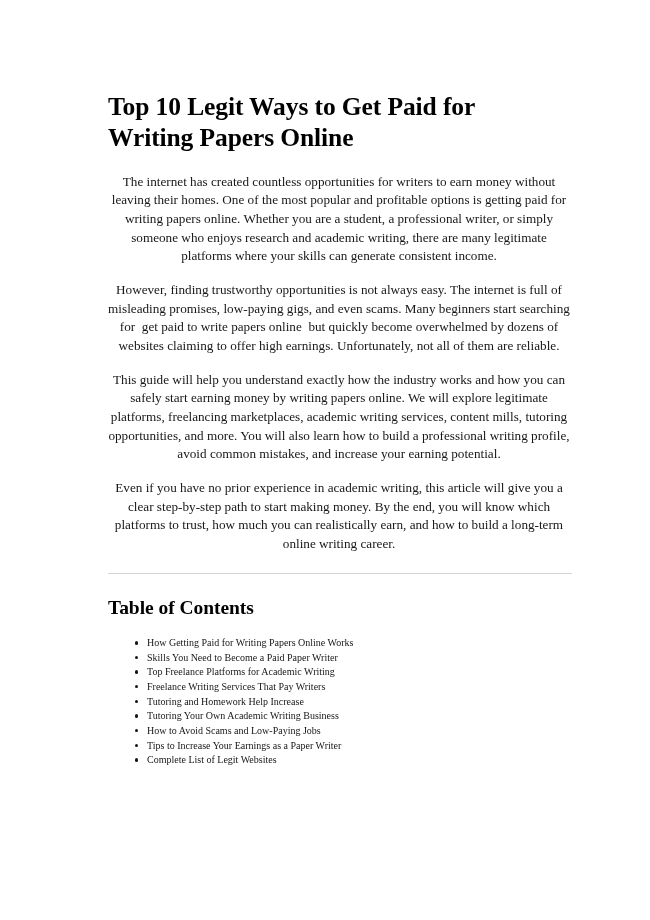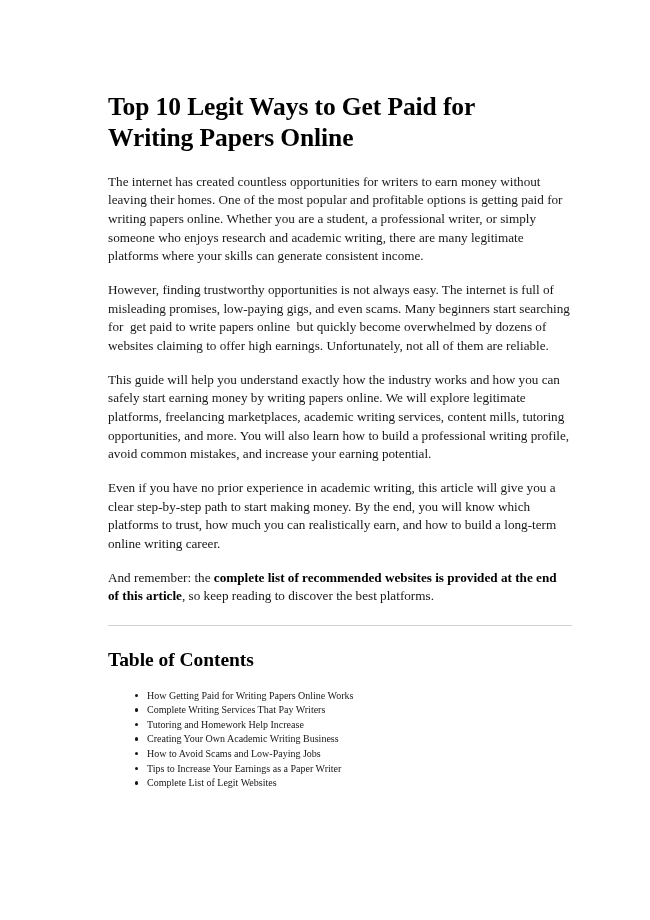--- a/index.html
+++ b/index.html
@@ -29,21 +29,21 @@
     line-height: 1.21;
     letter-spacing: -0.1px;
     margin: 0 0 19px 0;
     color: #000000;
     max-width: 420px;
   }
   .para {
     font-size: 13.2px;
     line-height: 1.415;
     margin: 0 0 15px 0;
-    text-align: left;
+    text-align: center;
     color: #161616;
     max-width: 466px;
     white-space: pre-wrap;
   }
   .para b, .para strong {
     font-weight: bold;
     color: #000000;
   }
   hr.rule {
     border: 0;
@@ -90,30 +90,31 @@
 
 <div class="page">
 
   <h1 class="doc-title">Top 10 Legit Ways to Get Paid for Writing Papers Online</h1>
 
   <p class="para">The internet has created countless opportunities for writers to earn money without leaving their homes. One of the most popular and profitable options is getting paid for writing papers online. Whether you are a student, a professional writer, or simply someone who enjoys research and academic writing, there are many legitimate platforms where your skills can generate consistent income.</p>
   <p class="para">However, finding trustworthy opportunities is not always easy. The internet is full of misleading promises, low-paying gigs, and even scams. Many beginners start searching for  get paid to write papers online  but quickly become overwhelmed by dozens of websites claiming to offer high earnings. Unfortunately, not all of them are reliable.</p>
   <p class="para">This guide will help you understand exactly how the industry works and how you can safely start earning money by writing papers online. We will explore legitimate platforms, freelancing marketplaces, academic writing services, content mills, tutoring opportunities, and more. You will also learn how to build a professional writing profile, avoid common mistakes, and increase your earning potential.</p>
   <p class="para">Even if you have no prior experience in academic writing, this article will give you a clear step-by-step path to start making money. By the end, you will know which platforms to trust, how much you can realistically earn, and how to build a long-term online writing career.</p>
 
-  <p class="para"><span>And remember: the </span><b>complete list of recommended websites is provided at the end of this article</b><span>, so keep reading to discover the best platforms.</span></p>
 
   <hr class="rule">
 
   <div class="toc-block">
     <h2 class="section-heading">Table of Contents</h2>
     <ul class="toc-list">
       <li><span class="bullet-icon"></span><span>How Getting Paid for Writing Papers Online Works</span></li>
-      <li><span class="bullet-icon"></span><span>Complete Writing Services That Pay Writers</span></li>
+      <li><span class="bullet-icon"></span><span>Skills You Need to Become a Paid Paper Writer</span></li>
+      <li><span class="bullet-icon"></span><span>Top Freelance Platforms for Academic Writing</span></li>
+      <li><span class="bullet-icon"></span><span>Freelance Writing Services That Pay Writers</span></li>
       <li><span class="bullet-icon"></span><span>Tutoring and Homework Help Increase</span></li>
-      <li><span class="bullet-icon"></span><span>Creating Your Own Academic Writing Business</span></li>
+      <li><span class="bullet-icon"></span><span>Tutoring Your Own Academic Writing Business</span></li>
       <li><span class="bullet-icon"></span><span>How to Avoid Scams and Low-Paying Jobs</span></li>
       <li><span class="bullet-icon"></span><span>Tips to Increase Your Earnings as a Paper Writer</span></li>
       <li><span class="bullet-icon"></span><span>Complete List of Legit Websites</span></li>
     </ul>
   </div>
 
 </div>
 
 </body></html>

